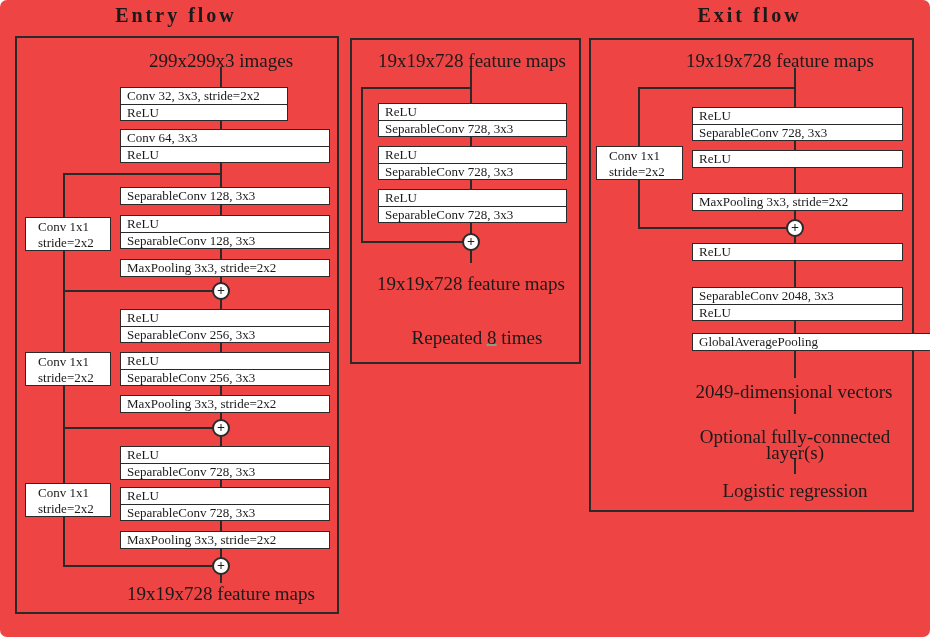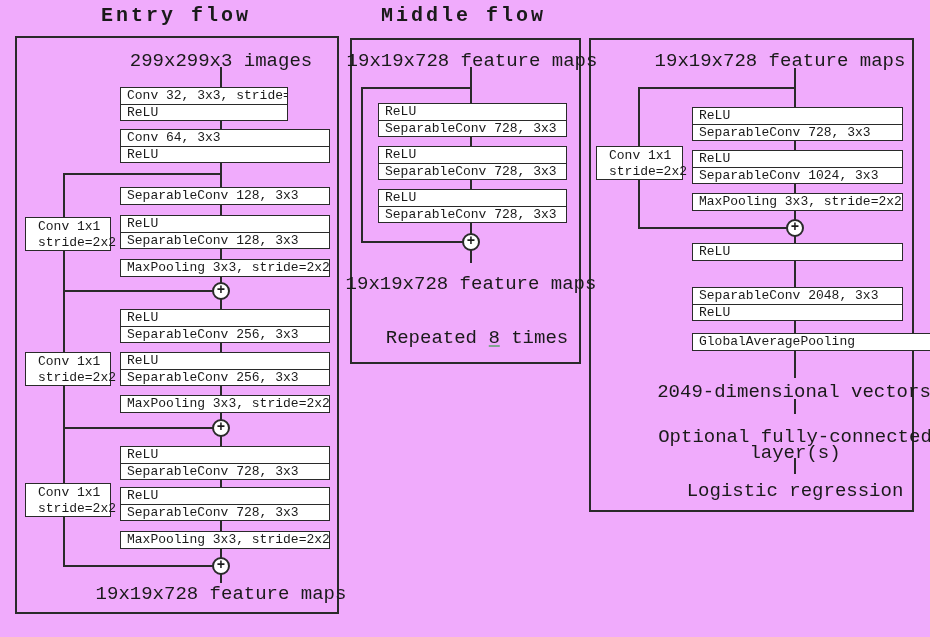--- a/index.html
+++ b/index.html
@@ -1,18 +1,18 @@
 <!DOCTYPE html>
 <html><head>
 <meta charset="utf-8">
 <style>
   html,body{margin:0;padding:0;background:#ffffff;}
   .canvas{
-    position:relative;width:930px;height:637px;background:#f0abfc;overflow:hidden;
-    font-family:Liberation Mono, monospace;color:#1a1a1a;
+    position:relative;width:930px;height:637px;background:#ef4444;overflow:hidden;
+    font-family:Liberation Serif, serif;color:#1a1a1a;border-radius:7px;
   }
   .flow-title{
     position:absolute;text-align:center;font-size:20px;font-weight:bold;
     letter-spacing:3px;white-space:nowrap;
   }
   .panel{position:absolute;border:2px solid #2a2a2a;background:transparent;}
   .nbox{position:absolute;border:1.5px solid #2a2a2a;background:#ffffff;box-sizing:border-box;}
   .nbox .row{
     height:15.5px;line-height:15.5px;font-size:13px;padding-left:6px;
     white-space:nowrap;overflow:hidden;
@@ -31,21 +31,21 @@
   }
   .lbl{position:absolute;font-size:19px;white-space:pre;transform:translateX(-50%);}
   .u-green{display:inline-block;border-bottom:2.5px solid #7fa48e;line-height:13px;}
 </style>
 </head>
 <body>
 
 <div class="canvas">
 
   <div class="flow-title" style="left:15px;width:322px;top:4px;">Entry flow</div>
-  <div class="flow-title" style="left:350px;width:227px;top:4px;">Middle flow</div>
+  <div class="flow-title" style="left:589px;width:321px;top:4px;">Exit flow</div>
 
   <div class="panel" style="left:15px;top:36px;width:320px;height:574px;"></div>
   <div class="panel" style="left:350px;top:38px;width:227px;height:322px;"></div>
   <div class="panel" style="left:589px;top:38px;width:321px;height:470px;"></div>
 
   <div class="vline" style="left:220px;top:67px;height:516px;"></div>
   <div class="hline" style="left:64px;top:173px;width:157px;"></div>
   <div class="vline" style="left:63px;top:173px;height:394px;"></div>
   <div class="hline" style="left:64px;top:290px;width:150px;"></div>
   <div class="hline" style="left:64px;top:427px;width:150px;"></div>
@@ -164,21 +164,20 @@
 
   <div class="lbl" style="left:780px;top:50px;">19x19x728 feature maps</div>
 
   <div class="nbox" style="left:692px;top:107px;width:211px;">
     <div class="row">ReLU</div>
     <div class="row">SeparableConv 728, 3x3</div>
   </div>
 
   <div class="nbox" style="left:692px;top:150px;width:211px;">
     <div class="row">ReLU</div>
-    <div class="row">SeparableConv 1024, 3x3</div>
   </div>
 
   <div class="skipbox" style="left:596px;top:146px;width:87px;height:34px;">
     <div>Conv 1x1</div>
     <div>stride=2x2</div>
   </div>
 
   <div class="nbox" style="left:692px;top:193px;width:211px;">
     <div class="row">MaxPooling 3x3, stride=2x2</div>
   </div>

